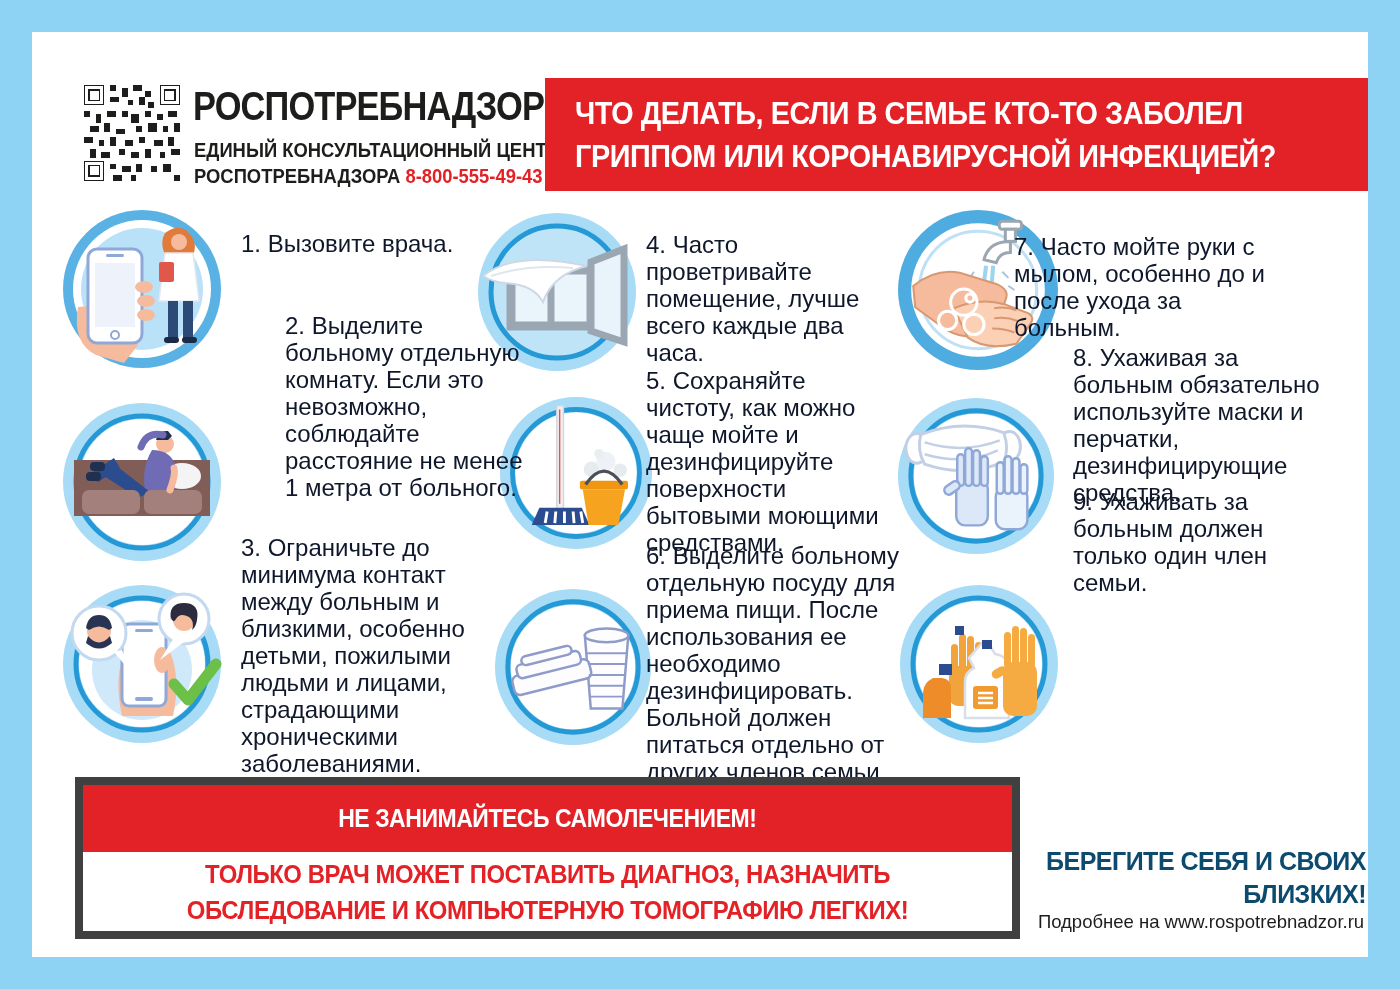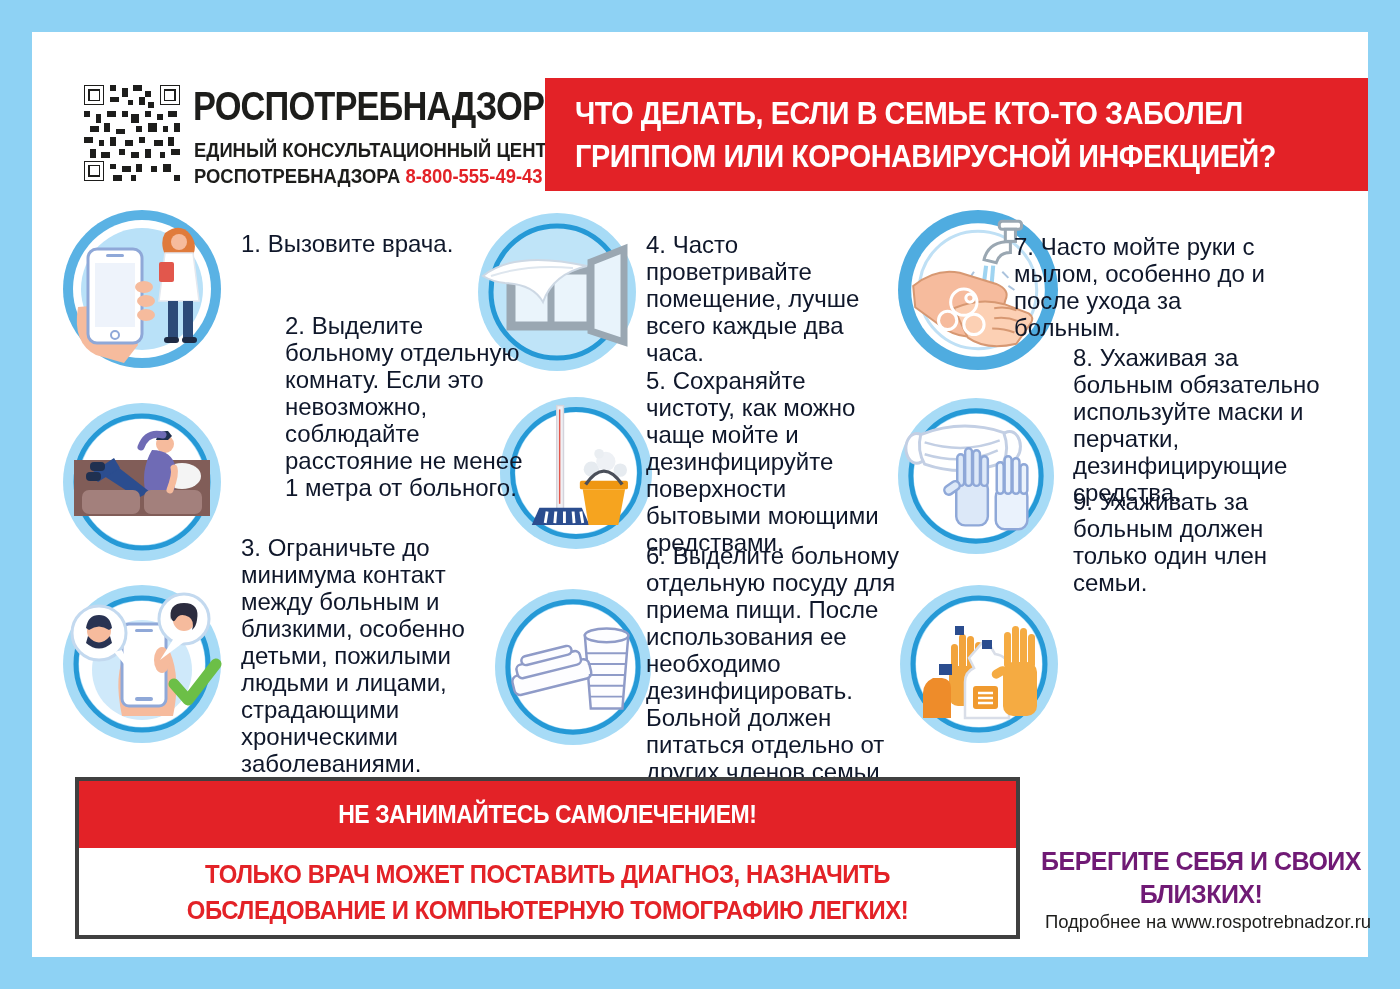--- a/index.html
+++ b/index.html
@@ -39,29 +39,29 @@
   .i3{left:62px;top:584px;}
   .i4{left:477px;top:212px;}
   .i5{left:499px;top:396px;width:154px;height:154px;}
   .i6{left:494px;top:588px;width:158px;height:158px;}
   .i7{left:897px;top:209px;width:162px;height:162px;}
   .i8{left:897px;top:397px;width:158px;height:158px;}
   .i9{left:899px;top:584px;}
   .icon svg{width:100%;height:100%;display:block;}
 
   
-  .warning{left:75px;top:777px;width:945px;height:162px;border:4px solid #404040;background:#fff;box-sizing:border-box;display:flex;flex-direction:column;}
+  .warning{left:75px;top:777px;width:945px;height:162px;border:8px solid #404040;background:#fff;box-sizing:border-box;display:flex;flex-direction:column;}
   .warning-head{height:67px;background:#e32227;display:flex;align-items:center;justify-content:center;}
   .warning-head span{color:#fff;font-size:25px;font-weight:bold;letter-spacing:-.5px;transform:scaleX(.92);display:inline-block;white-space:nowrap;}
   .warning-body{flex:1;display:flex;align-items:center;justify-content:center;text-align:center;padding:0 26px;}
   .warning-body span{color:#e32227;font-size:26px;font-weight:bold;line-height:36px;letter-spacing:-.5px;transform:scaleX(.92);display:inline-block;}
 
   
-  .slogan{left:1036px;top:845px;width:330px;text-align:center;color:#701a75;font-size:25px;font-weight:bold;line-height:33px;letter-spacing:-.5px;}
-  .more{left:1036px;top:911px;width:330px;text-align:center;color:#1d1d1b;font-size:18.5px;margin-left:7px;}
+  .slogan{left:1036px;top:845px;width:330px;text-align:right;color:#0c4a6e;font-size:25px;font-weight:bold;line-height:33px;letter-spacing:-.5px;}
+  .more{left:1036px;top:911px;width:330px;text-align:center;color:#1d1d1b;font-size:18.5px;}
 </style>
 </head>
 <body>
 
 <div class="poster">
   <div class="sheet"></div>
 
   <div class="abs qr">
     <svg viewBox="0 0 33 33" shape-rendering="crispEdges">
       <rect width="33" height="33" fill="#fff"></rect>

